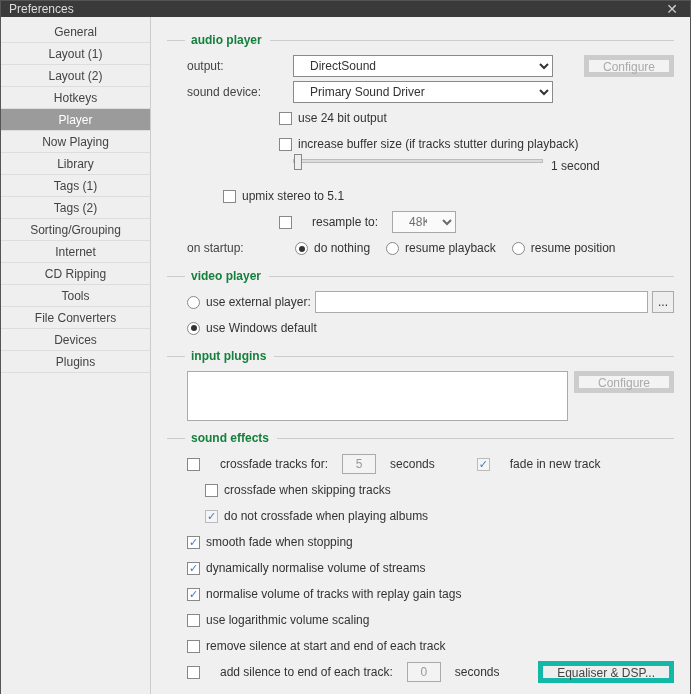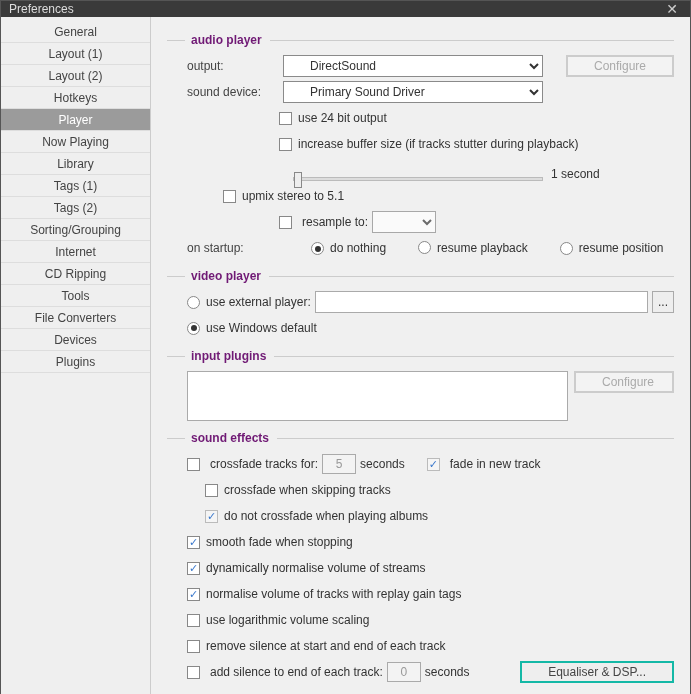--- a/index.html
+++ b/index.html
@@ -8,49 +8,49 @@
 .titlebar{background:#3a3a3a;height:26px;display:flex;align-items:center;padding:0 8px;color:#ddd}
 .titlebar .title{flex:1;color:#ddd;font-size:12px}
 .titlebar .close{width:20px;text-align:center;color:#ccc;font-size:14px;cursor:pointer}
 .body{flex:1;display:flex;background:#f0f0f0}
 .sidebar{width:150px;background:#efefef;border-right:1px solid #ccc;padding-top:4px}
 .sidebar .item{height:22px;line-height:22px;text-align:center;border-bottom:1px solid #ddd;cursor:pointer;color:#444}
 .sidebar .item.selected{background:#9b9b9b;color:#fff}
 .content{flex:1;padding:10px 16px;overflow:auto}
 .section{margin-bottom:10px}
 .section-head{display:flex;align-items:center;margin:6px 0 8px 0}
-.section-head .label{color:#701a75;font-weight:bold;font-size:12px;margin-right:8px}
+.section-head .label{color:#15803d;font-weight:bold;font-size:12px;margin-right:8px}
 .section-head .line{flex:1;height:1px;background:#ccc}
 .dash{width:18px;height:1px;background:#ccc;margin-right:6px}
 .row{display:flex;align-items:center;margin:4px 0;min-height:22px}
 .lbl{width:92px;color:#444}
-select{height:22px;border:1px solid #8a8a8a;background:#fff;padding:0 22px}
+select{height:22px;border:1px solid #8a8a8a;background:#fff;padding:0 12px}
 select.wide{width:260px}
 select.small{width:64px}
-.btn{height:22px;border:2px solid #14b8a6;background:#eee;padding:0 26px;cursor:pointer;color:#444}
+.btn{height:22px;border:5px solid #14b8a6;background:#eee;padding:0 14px;cursor:pointer;color:#444}
 .btn:disabled{color:#aaa;border-color:#ccc;background:#f3f3f3;cursor:default}
 .chk{width:13px;height:13px;border:1px solid #888;background:#fff;display:inline-flex;align-items:center;justify-content:center;margin-right:6px;cursor:pointer;flex-shrink:0}
 .chk.checked::after{content:"✓";font-size:11px;line-height:11px;color:#3a78cc}
 .chk.disabled{border-color:#bbb;background:#f5f5f5}
 .radio{width:13px;height:13px;border:1px solid #888;border-radius:50%;display:inline-flex;align-items:center;justify-content:center;margin-right:6px;cursor:pointer;flex-shrink:0;background:#fff}
 .radio.checked::after{content:"";width:6px;height:6px;border-radius:50%;background:#333}
 .txt{height:20px;border:1px solid #aaa;background:#fff;padding:0 4px;width:34px;text-align:center}
 .txt:disabled{background:#f3f3f3;color:#999}
-.slider-wrap{display:flex;align-items:flex-end;margin-left:14px}
+.slider-wrap{display:flex;align-items:flex-start;margin-left:14px}
 .slider{width:250px;height:4px;background:#ddd;border:1px solid #bbb;position:relative;margin-right:8px}
 .slider .thumb{position:absolute;left:0;top:-6px;width:8px;height:16px;background:#eee;border:1px solid #888}
 .indent{margin-left:20px}
 .indent2{margin-left:38px}
 .pluginsbox{display:flex;gap:6px}
 .pluginsbox textarea{flex:1;height:50px;border:1px solid #aaa;background:#fff;resize:none}
 .pluginsbox .col{display:flex;flex-direction:column;gap:4px;width:100px}
 .extplayer{flex:1;height:22px;border:1px solid #aaa;background:#fff;margin:0 4px}
 .browse{width:22px;height:22px;border:1px solid #aaa;background:#eee;cursor:pointer;text-align:center;line-height:20px}
-.gap6{gap:4px}
-.gap16{gap:32px}
+.gap6{gap:14px}
+.gap16{gap:16px}
 </style>
 </head>
 <body>
 
 <div class="window">
   <div class="titlebar">
     <span class="title">Preferences</span>
     <span class="close">✕</span>
   </div>
   <div class="body">
@@ -112,21 +112,21 @@
           <span class="chk"></span>
           <span>resample to:</span>
           <select class="small" disabled=""><option>48K</option></select>
         </div>
         <div class="row indent gap16">
           <span class="lbl">on startup:</span>
           <span style="display:flex;align-items:flex-end">
               <span class="radio checked"></span>
               <span>do nothing</span>
             </span>
-          <span style="display:flex;align-items:flex-start">
+          <span style="display:flex;align-items:flex-end">
               <span class="radio"></span>
               <span>resume playback</span>
             </span>
           <span style="display:flex;align-items:flex-end">
               <span class="radio"></span>
               <span>resume position</span>
             </span>
         </div>
       </div>
 

